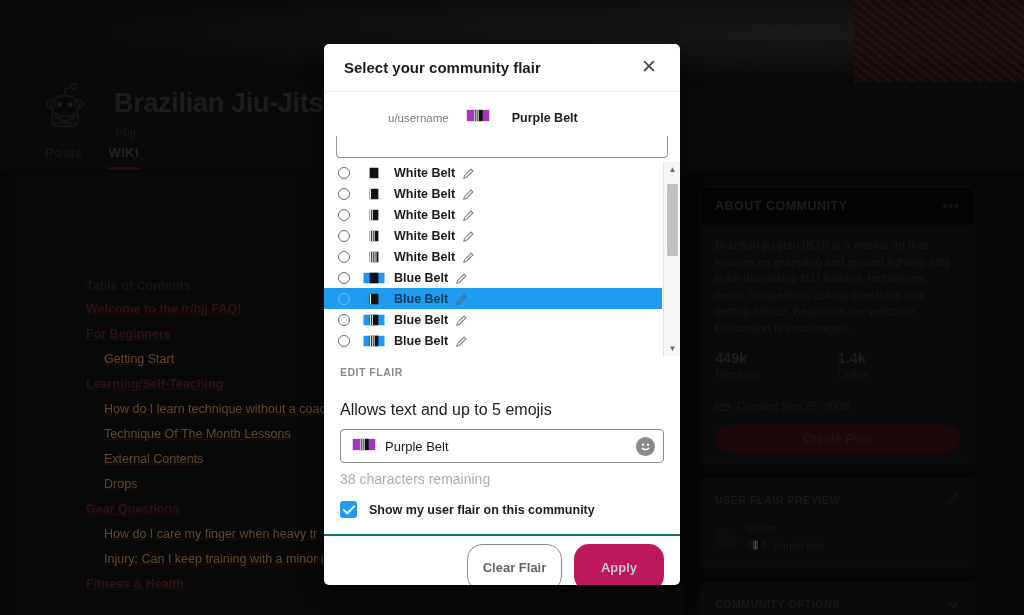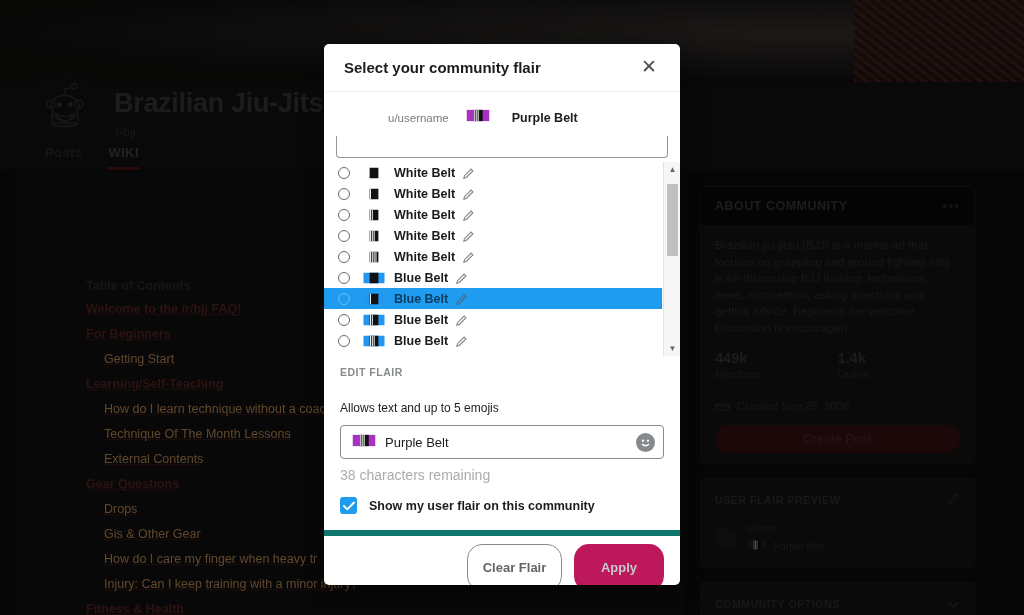--- a/index.html
+++ b/index.html
@@ -185,36 +185,36 @@
   .sb-thumb {
     position: absolute; left: 3px; width: 11px; top: 22px; height: 72px;
     background: #c0c0c0; border-radius: 1px;
   }
 
   .edit-section { padding: 10px 16px 0; flex: none; }
   .edit-flair-label {
     font-size: 10.5px; font-weight: bold; color: #878a8c;
     letter-spacing: .5px; margin-bottom: 8px;
   }
-  .edit-help { font-size: 12px; color: #1c1c1c; margin-bottom: 10px; margin-top: 23px; }
+  .edit-help { font-size: 16px; color: #1c1c1c; margin-bottom: 10px; margin-top: 23px; }
   .flair-input-box {
     height: 34px; border: 1px solid #8b8b8c; border-radius: 4px;
     display: flex; align-items: center; padding: 0 8px 0 10px;
   }
   .flair-input-text { font-size: 13px; color: #1c1c1c; margin-left: 8px; flex: 1; }
   .emoji-btn {
     width: 19px; height: 19px; border-radius: 50%; background: #878a8c;
     display: flex; align-items: center; justify-content: center; flex: none;
     cursor: pointer;
   }
   .chars-left { font-size: 14px; color: #a9acae; margin-top: 8px; }
 
   .checkbox-section {
     margin-top: auto; padding: 14px 16px 16px;
-    border-bottom: 6px solid #0f766e; display: flex; align-items: center; gap: 12px;
+    border-bottom: 2px solid #0f766e; display: flex; align-items: center; gap: 12px;
   }
   .checkbox {
     width: 17px; height: 17px; border-radius: 3px; background: #1f9cf0;
     display: flex; align-items: center; justify-content: center; flex: none;
     cursor: pointer;
   }
   .checkbox-label { font-size: 12.5px; font-weight: bold; color: #1c1c1c; }
 
   .modal-footer {
     height: 62px; flex: none; display: flex; align-items: center;
@@ -263,23 +263,22 @@
     <div class="wiki-toc">
       <div class="wiki-heading">Table of Contents</div>
       <div id="wiki-links">
           <span class="wiki-link lvl1 head">Welcome to the /r/bjj FAQ!</span>
           <span class="wiki-link lvl1 head">For Beginners</span>
           <span class="wiki-link lvl2">Getting Start</span>
           <span class="wiki-link lvl1 head">Learning/Self-Teaching</span>
           <span class="wiki-link lvl2">How do I learn technique without a coach?</span>
           <span class="wiki-link lvl2">Technique Of The Month Lessons</span>
           <span class="wiki-link lvl2">External Contents</span>
+          <span class="wiki-link lvl2">Drops</span>
           <span class="wiki-link lvl1 head">Gear Questions</span>
-          <span class="wiki-link lvl2">Drops</span>
-          <span class="wiki-link lvl2">Gis &amp; Other Gear</span>
           <span class="wiki-link lvl2">How do I care my finger when heavy tr</span>
           <span class="wiki-link lvl2">Injury: Can I keep training with a minor injury?</span>
           <span class="wiki-link lvl1 head">Fitness &amp; Health</span>
         </div>
     </div>
   </div>
 
   <div class="sidebar">
     <div class="about-card">
       <div class="about-header">

